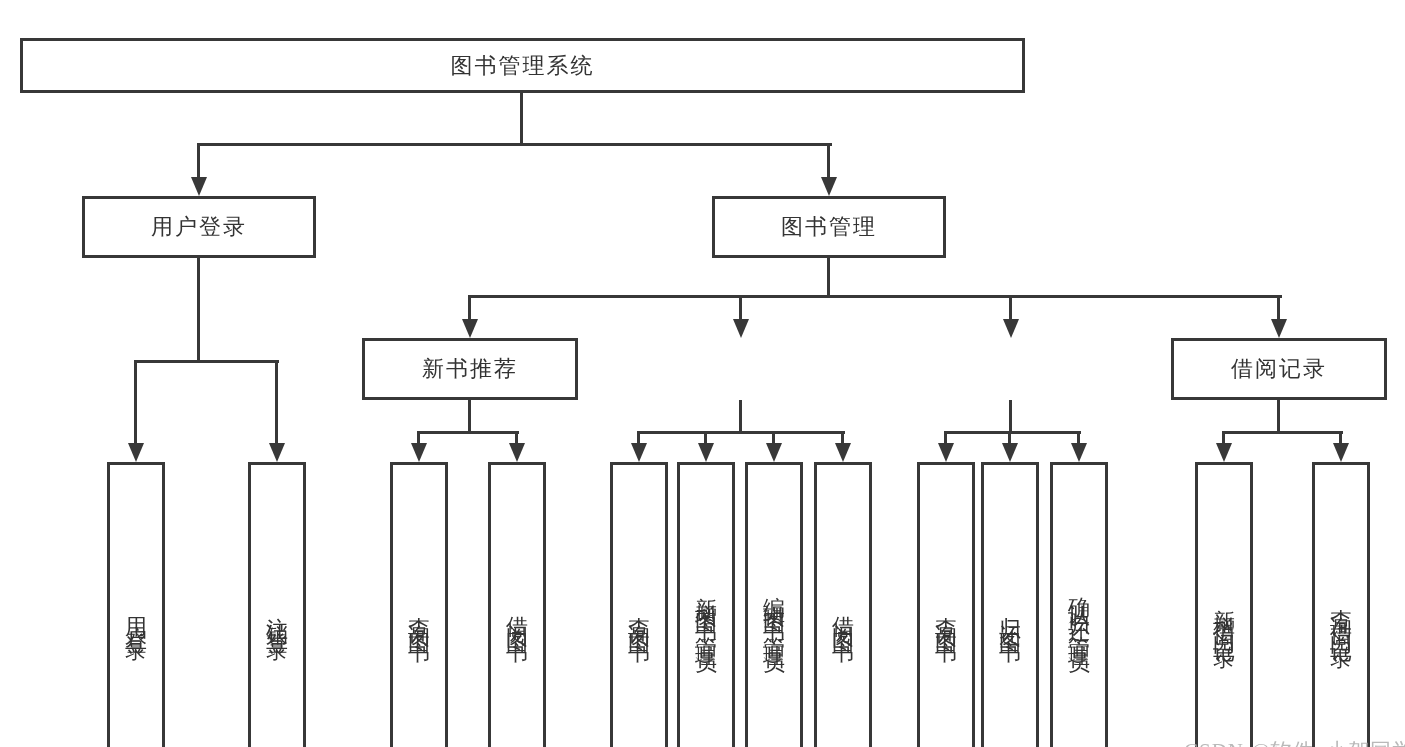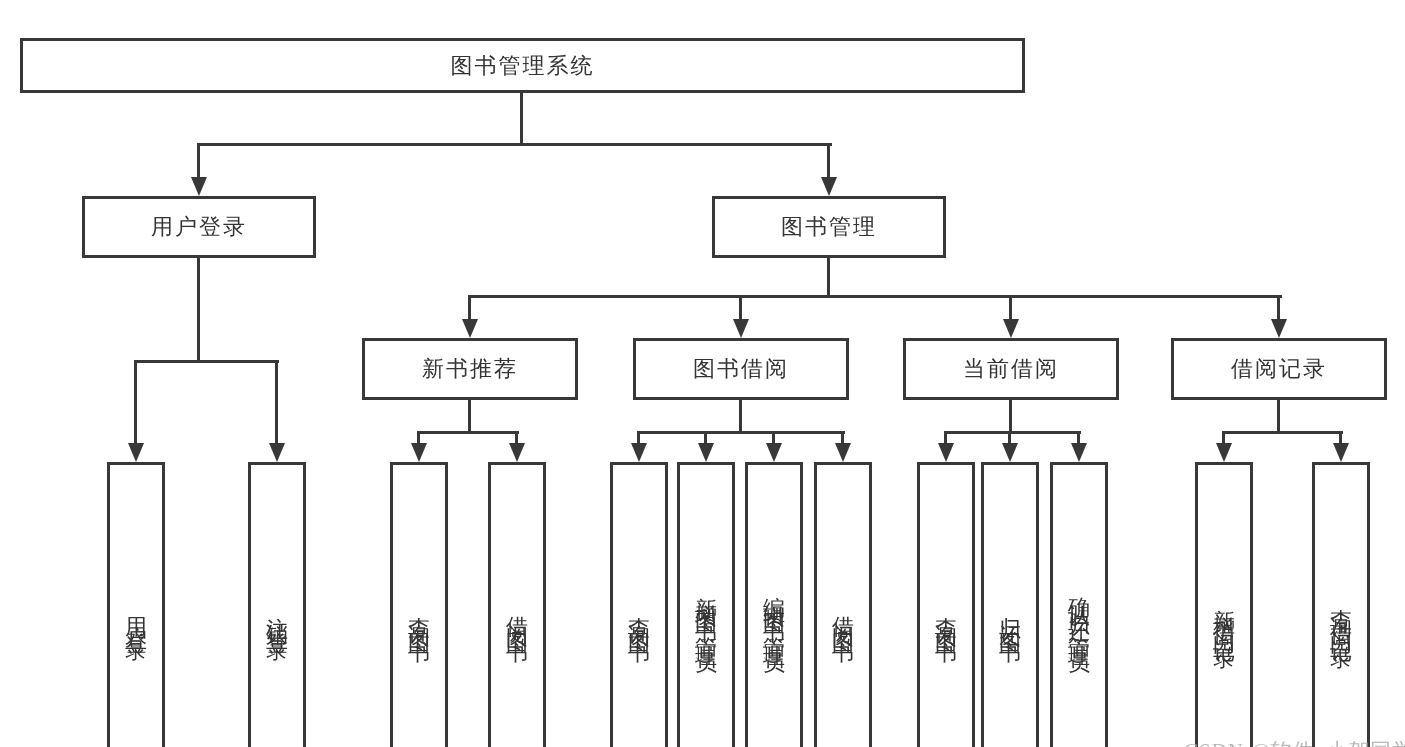--- a/index.html
+++ b/index.html
@@ -114,23 +114,21 @@
   <div class="arrow" style="left:1333px;top:418px"></div>
 
   <div class="box" style="left:20px;top:13px;width:1005px;height:55px;border-width:3px">图书管理系统</div>
 
   <div class="box" style="left:82px;top:171px;width:234px;height:62px">用户登录</div>
 
   <div class="box" style="left:362px;top:313px;width:216px;height:62px">新书推荐</div>
 
   <div class="box" style="left:712px;top:171px;width:234px;height:62px">图书管理</div>
 
-  <div class="box" style="left:633px;top:313px;width:216px;height:62px">图书借阅</div>
 
-  <div class="box" style="left:903px;top:313px;width:216px;height:62px">当前借阅</div>
 
   <div class="box" style="left:1171px;top:313px;width:216px;height:62px">借阅记录</div>
 
   <div class="box vbox" style="left:107px;top:437px;width:58px;height:305px">用户登录</div>
   <div class="box vbox" style="left:248px;top:437px;width:58px;height:305px">注销登录</div>
 
   <div class="box vbox" style="left:390px;top:437px;width:58px;height:305px">查询图书</div>
   <div class="box vbox" style="left:488px;top:437px;width:58px;height:305px">借阅图书</div>
 
   <div class="box vbox" style="left:610px;top:437px;width:58px;height:305px">查询图书</div>

